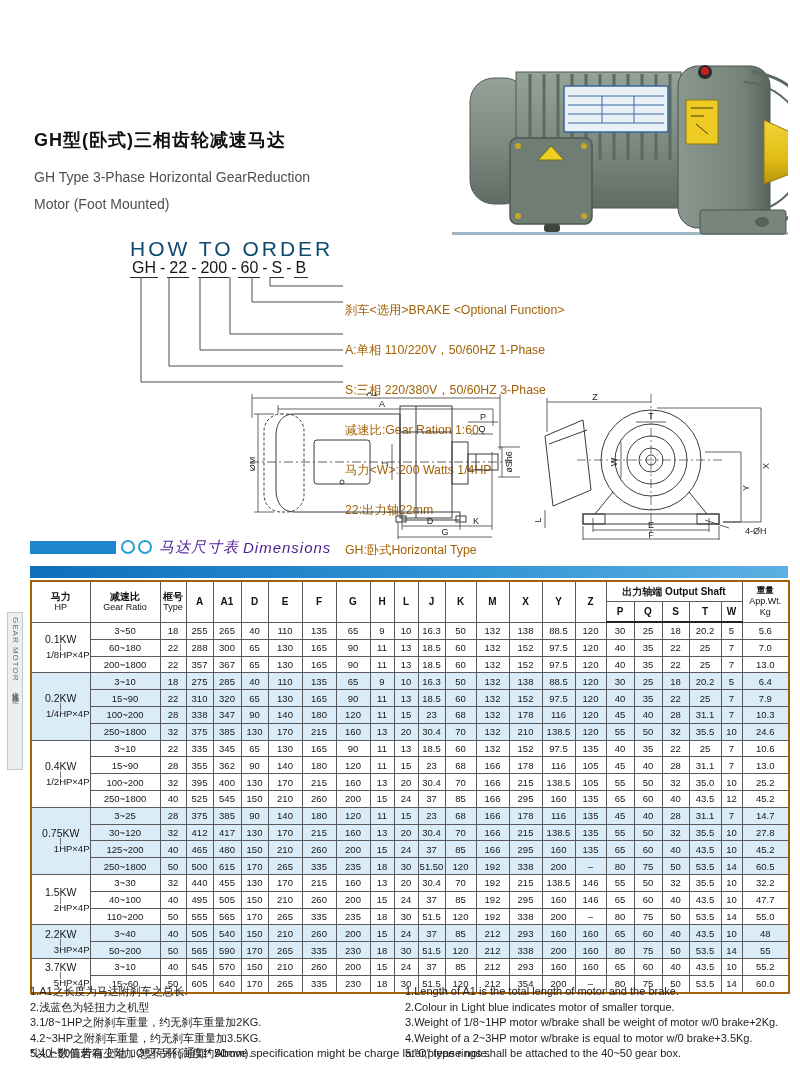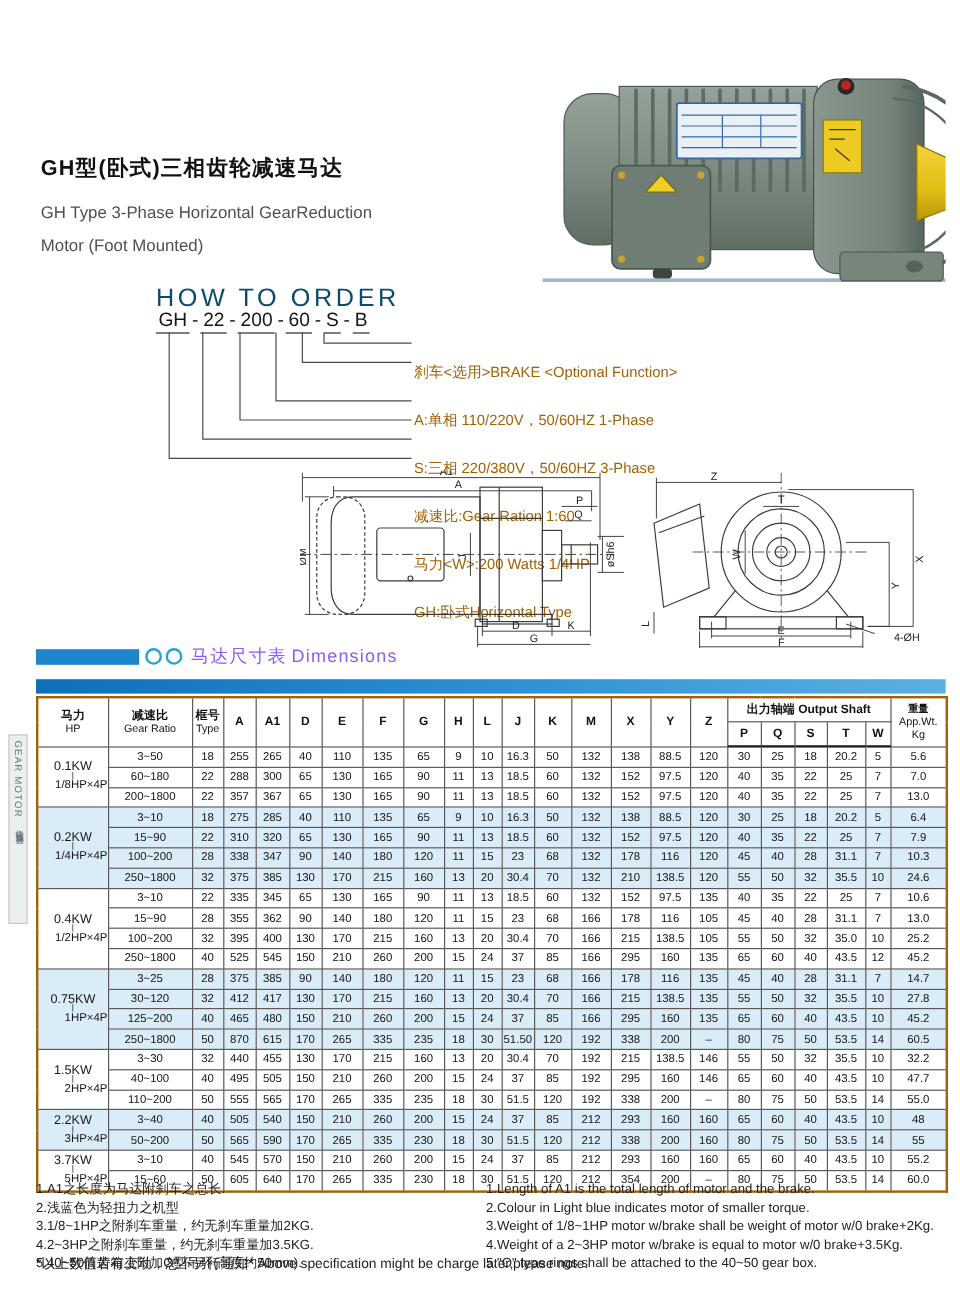--- a/index.html
+++ b/index.html
@@ -22,21 +22,21 @@
   .order-model .seg{display:inline-block;border-bottom:1.4px solid #2a2a2a;padding:0 2px;}
   .order-model .dash{display:inline-block;margin:0 2px;}
   .order-ann{left:345px;top:278px;width:330px;}
   .order-ann .ann{height:16px;line-height:16px;font-size:12.3px;white-space:nowrap;color:#a16207;margin-top:24px;}
   .conn-svg{left:120px;top:230px;}
 
   
   .dim-head{left:30px;top:538px;display:flex;align-items:center;height:18px;}
   .dim-head .bar{width:86px;height:13px;background:#1d86cc;margin-right:5px;}
   .dim-head .ring{width:10px;height:10px;border:2.5px solid #29a0d8;border-radius:50%;margin-right:3px;background:#fff;}
-  .dim-head .txt{font-size:15px;color:#8b5cf6;margin-left:4px;letter-spacing:1px;}
+  .dim-head .txt{font-size:15px;color:#4c1d95;margin-left:4px;letter-spacing:1px;font-style:italic;}
   .blue-bar{left:30px;top:566px;width:758px;height:12px;background:linear-gradient(90deg,#0e6fbb,#2f93d4 55%,#5cb0e2);}
 
   
   .spec-table{left:30px;top:580px;}
   table{border-collapse:collapse;table-layout:fixed;width:758px;}
   th,td{border:1px solid #5a5a5a;padding:0;text-align:center;overflow:hidden;white-space:nowrap;}
   table{border:2px solid #a16207;}
   thead th{font-size:10px;font-weight:bold;color:#111;background:#fff;height:19px;line-height:11px;}
   thead .sub{font-size:9px;font-weight:normal;}
   thead tr:first-child th{border-bottom:1px solid #5a5a5a;}
@@ -151,20 +151,21 @@
     <path d="M49,47 V136 H223"></path>
     <path d="M21,47 V152 H223"></path>
   </g>
 </svg>
 <div class="abs order-ann">
     <div class="ann">刹车&lt;选用&gt;BRAKE &lt;Optional Function&gt;</div>
     <div class="ann">A:单相 110/220V，50/60HZ 1-Phase</div>
     <div class="ann">S:三相 220/380V，50/60HZ 3-Phase</div>
     <div class="ann">减速比:Gear Ration 1:60</div>
     <div class="ann">马力&lt;W&gt;:200 Watts 1/4HP</div>
+    <div class="ann">22:出力轴22mm</div>
     <div class="ann">GH:卧式Horizontal Type</div>
   </div>
 
 <svg class="abs" style="left:250px;top:392px;" width="285" height="148" viewBox="0 0 285 148">
   <g fill="none" stroke="#3c3c3c" stroke-width="1">
     <rect x="14" y="22" width="40" height="98" rx="17" stroke-dasharray="3,2"></rect>
     <path d="M44,22 H150 V120 H44 M44,22 C30,22 26,34 26,44 V98 C26,110 32,120 44,120"></path>
     <rect x="64" y="48" width="56" height="44" rx="3"></rect>
     <circle cx="92" cy="90" r="2"></circle>
     <rect x="150" y="14" width="52" height="112"></rect>
@@ -675,21 +676,21 @@
           <td>65</td>
           <td>60</td>
           <td>40</td>
           <td>43.5</td>
           <td>10</td>
           <td>45.2</td>
         </tr>
         <tr class="hl">
           <td>250~1800</td>
           <td>50</td>
-          <td>870</td>
+          <td>500</td>
           <td>615</td>
           <td>170</td>
           <td>265</td>
           <td>335</td>
           <td>235</td>
           <td>18</td>
           <td>30</td>
           <td>51.50</td>
           <td>120</td>
           <td>192</td>

